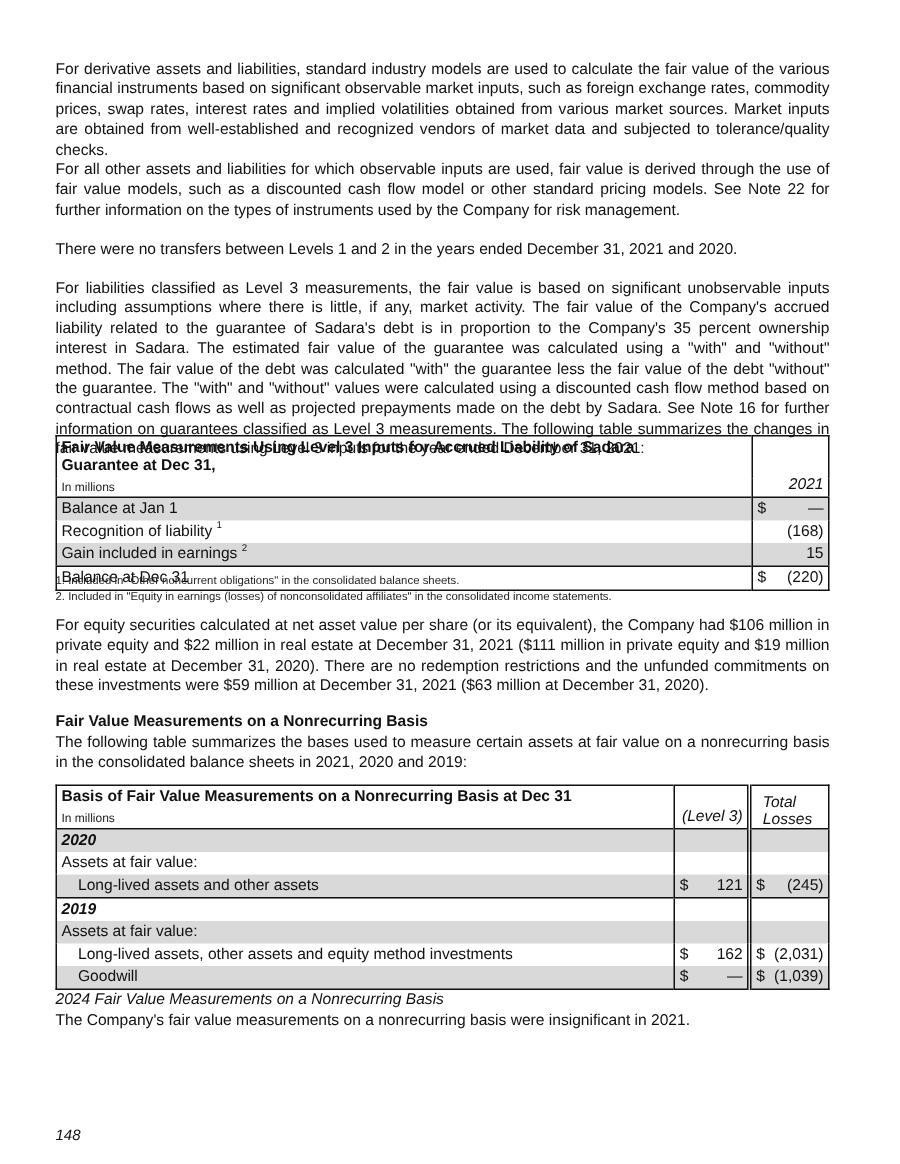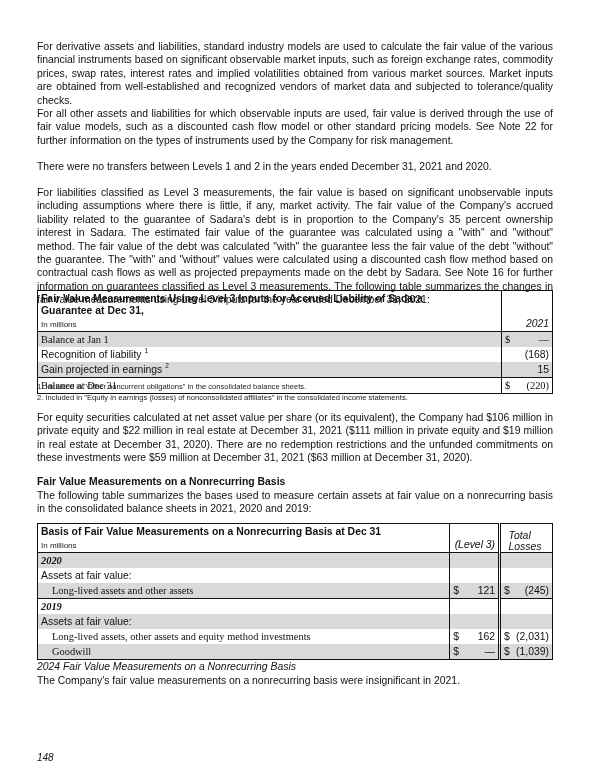--- a/index.html
+++ b/index.html
@@ -26,22 +26,22 @@
   .outer { border: 1.5px solid #111; }
   .shade td { background: #d9d9d9; }
   .hdr-title { font-weight: bold; line-height: 11.5px !important; padding-top: 2px !important; vertical-align: top; }
   .hdr-sub { font-size: 8px; color: #222; margin-top: 26px; }
   .colhdr { font-style: italic; text-align: right; vertical-align: bottom; }
   .center-it { font-style: italic; text-align: left; vertical-align: bottom; line-height: 11px !important; }
   .num { text-align: right; }
   .dollar { display: inline-block; float: left; }
   .vline-l { border-left: 1.5px solid #111; }
   .vline-l2 { border-left: 3px double #111; }
-  .topline td { border-top: 1.5px solid #111; font-family: Liberation Serif, serif; }
-  .indent { padding-left: 14px !important; font-family: Liberation Serif, serif; }
+  .topline td { border-top: 1.5px solid #111; }
+  .indent { padding-left: 14px !important; }
   .yearrow { font-weight: bold; font-style: italic; }
   sup { font-size: 6.5px; vertical-align: 5px; line-height: 0; }
   .fn { position: absolute; left: 0; font-size: 7.6px; color: #222; }
   .fn1 { top: 382px; }
   .fn2 { top: 393px; }
 </style>
 </head>
 <body>
 
 <div class="page">
@@ -69,21 +69,21 @@
 
     <tr class="shade topline">
       <td><span>Balance at Jan 1</span></td>
       <td class="num vline-l"><span class="dollar">$</span><span>—</span></td>
     </tr>
     <tr>
       <td><span>Recognition of liability</span> <sup>1</sup></td>
       <td class="num vline-l"><span class="dollar"></span><span>(168)</span></td>
     </tr>
     <tr class="shade">
-      <td><span>Gain projected in earnings</span> <sup>2</sup></td>
+      <td><span>Gain included in earnings</span> <sup>2</sup></td>
       <td class="num vline-l"><span class="dollar"></span><span>15</span></td>
     </tr>
     <tr class="topline">
       <td><span>Balance at Dec 31</span></td>
       <td class="num vline-l"><span class="dollar">$</span><span>(220)</span></td>
     </tr>
   </tbody>
     </table>
 
   <div class="fn fn1">1. Included in "Other noncurrent obligations" in the consolidated balance sheets.</div>

